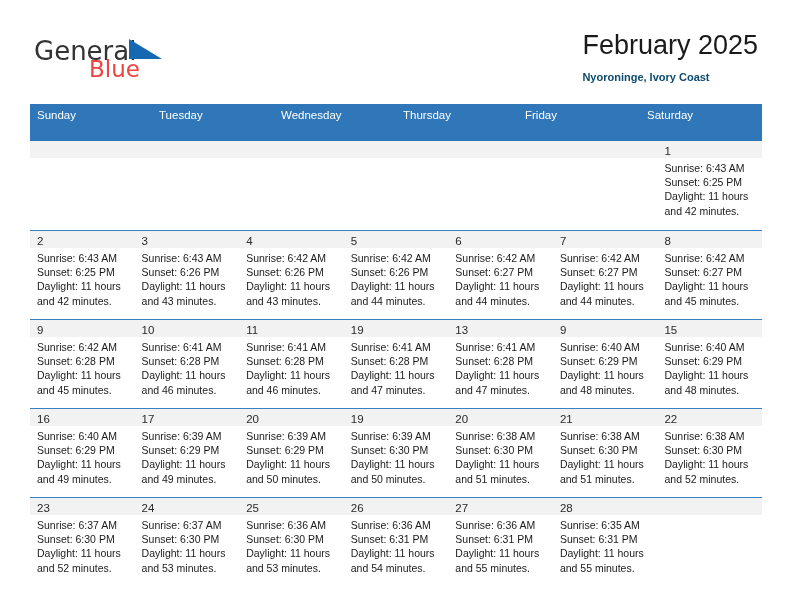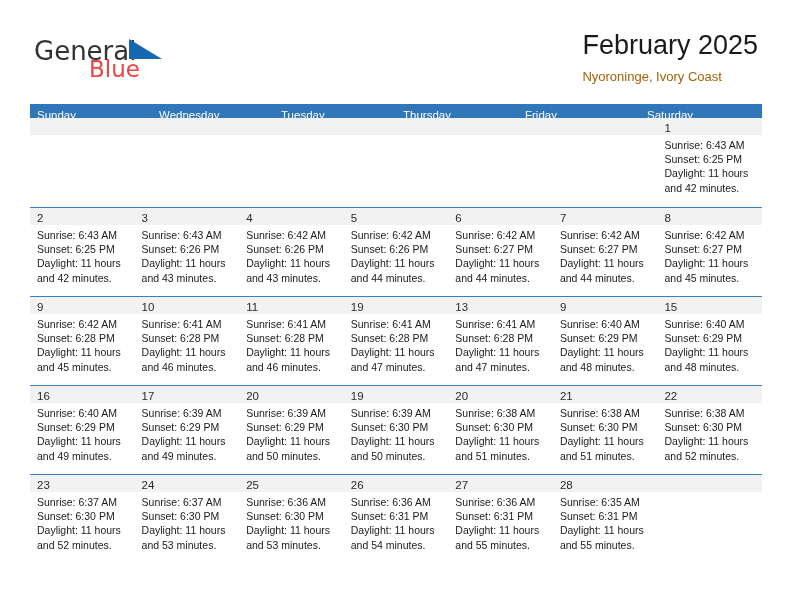--- a/index.html
+++ b/index.html
@@ -72,39 +72,39 @@
     text-align: left;
   }
   .cal-title {
     font-size: 27px;
     font-weight: 400;
     color: #1a1a1a;
     line-height: 34px;
     font-family: "Liberation Sans", sans-serif;
   }
   .cal-subtitle {
-    font-size: 13px;
-    font-weight: 400;
-    color: #a16207;
+    font-size: 11px;
+    font-weight: 700;
+    color: #0c4a6e;
     line-height: 22px;
     margin-top: 4px;
     font-family: "Liberation Sans", sans-serif;
   }
 
   
   .calendar {
     position: absolute;
     left: 30px;
     top: 104px;
     width: 732px;
   }
   .weekdays {
     display: flex;
     background: #2f77b8;
-    height: 14px;
+    height: 37px;
   }
   .weekday {
     flex: 1 1 0;
     color: #ffffff;
     font-size: 11.5px;
     line-height: 22px;
     padding-left: 7px;
     box-sizing: border-box;
     font-family: "Liberation Sans", sans-serif;
   }
@@ -163,22 +163,22 @@
     </div>
     <div class="title-block">
       <div class="cal-title">February 2025</div>
       <div class="cal-subtitle">Nyoroninge, Ivory Coast</div>
     </div>
   </div>
 
   <div class="calendar">
     <div class="weekdays">
         <div class="weekday">Sunday</div>
+        <div class="weekday">Tuesday</div>
         <div class="weekday">Wednesday</div>
-        <div class="weekday">Tuesday</div>
         <div class="weekday">Thursday</div>
         <div class="weekday">Friday</div>
         <div class="weekday">Saturday</div>
       </div>
     <div class="weeks-container">
         <div class="week">
           <div class="day empty">
             <div class="daynum-strip"><span class="daynum"></span></div>
             <div class="day-info"></div>
           </div>

